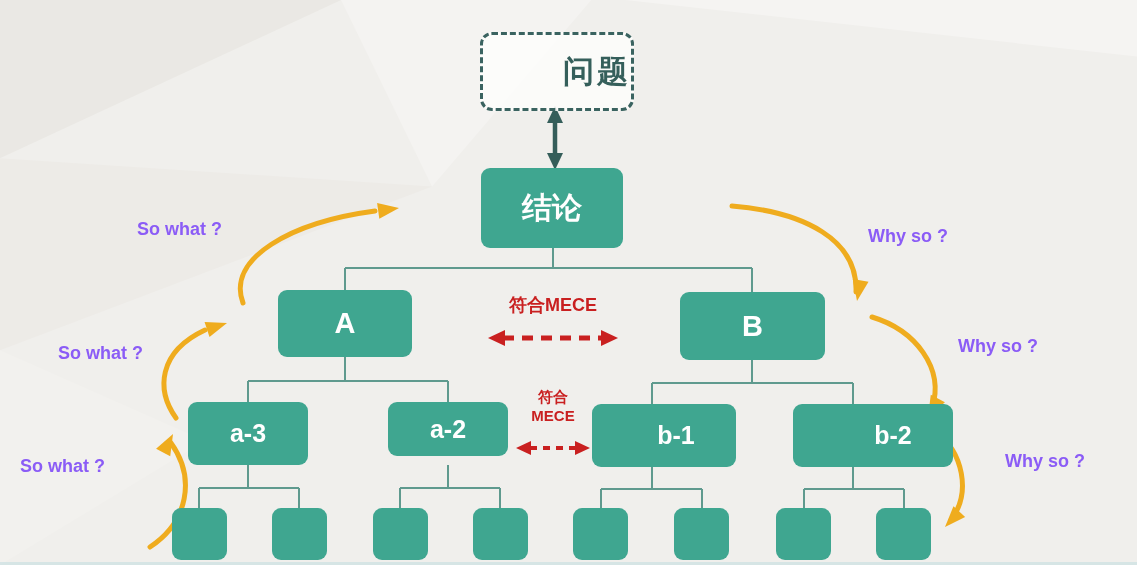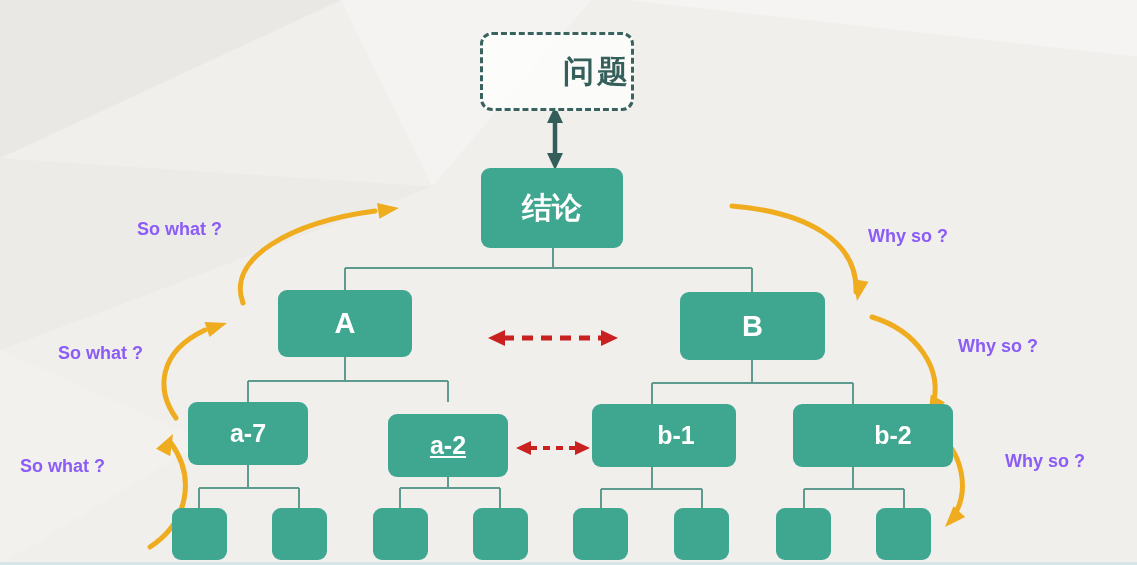--- a/index.html
+++ b/index.html
@@ -25,21 +25,21 @@
     position:absolute;display:flex;align-items:center;justify-content:flex-end;
     left:480px;top:32px;width:148px;height:73px;
     border:3px dashed #3a6360;border-radius:12px;
     background:rgba(253,253,252,0.85);
     color:#355f5b;font-size:31px;font-weight:bold;letter-spacing:3px;
   }
   .conclusion{left:481px;top:168px;width:142px;height:80px;}
   .nodeA{left:278px;top:290px;width:134px;height:67px;}
   .nodeB{left:680px;top:292px;width:145px;height:68px;}
   .nodeA1{left:188px;top:402px;width:120px;height:63px;}
-  .nodeA2{left:388px;top:414px;width:120px;height:63px;text-decoration:underline;}
+  .nodeA2{left:388px;top:402px;width:120px;height:54px;}
   .nodeB1{left:592px;top:404px;width:120px;height:63px;padding-left:24px;}
   .nodeB2{left:793px;top:404px;width:120px;height:63px;padding-left:40px;}
   .leaf{position:absolute;top:508px;width:55px;height:52px;background:#3fa690;border-radius:9px;}
   .mece-top{
     position:absolute;left:487px;top:293px;width:132px;text-align:center;
     color:#c92020;font-weight:bold;font-size:18px;
   }
   .mece-mid{
     position:absolute;left:512px;top:388px;width:82px;text-align:center;
     color:#c92020;font-weight:bold;font-size:15px;line-height:1.25;
@@ -129,41 +129,46 @@
   </div>
 
   <div class="node mid nodeA">
     <span>A</span>
   </div>
   <div class="node mid nodeB">
     <span>B</span>
   </div>
 
   <div class="node small nodeA1">
-    <span>a-7</span>
+    <span>a-3</span>
   </div>
   <div class="node small nodeA2">
     <span>a-2</span>
   </div>
   <div class="node small nodeB1">
     <span>b-1</span>
   </div>
   <div class="node small nodeB2">
     <span>b-2</span>
   </div>
 
   <div class="leaf" style="left:172px"></div>
   <div class="leaf" style="left:272px"></div>
   <div class="leaf" style="left:373px"></div>
   <div class="leaf" style="left:473px"></div>
   <div class="leaf" style="left:573px"></div>
   <div class="leaf" style="left:674px"></div>
   <div class="leaf" style="left:776px"></div>
   <div class="leaf" style="left:876px"></div>
 
+  <div class="mece-top">符合MECE</div>
+  <div class="mece-mid">
+    <span>符合</span>
+    <span>MECE</span>
+  </div>
 
   <div class="ylabel so1">So what ?</div>
   <div class="ylabel so2">So what ?</div>
   <div class="ylabel so3">So what ?</div>
   <div class="ylabel why1">Why so ?</div>
   <div class="ylabel why2">Why so ?</div>
   <div class="ylabel why3">Why so ?</div>
 
   <div class="bottom-strip"></div>
 </div>

